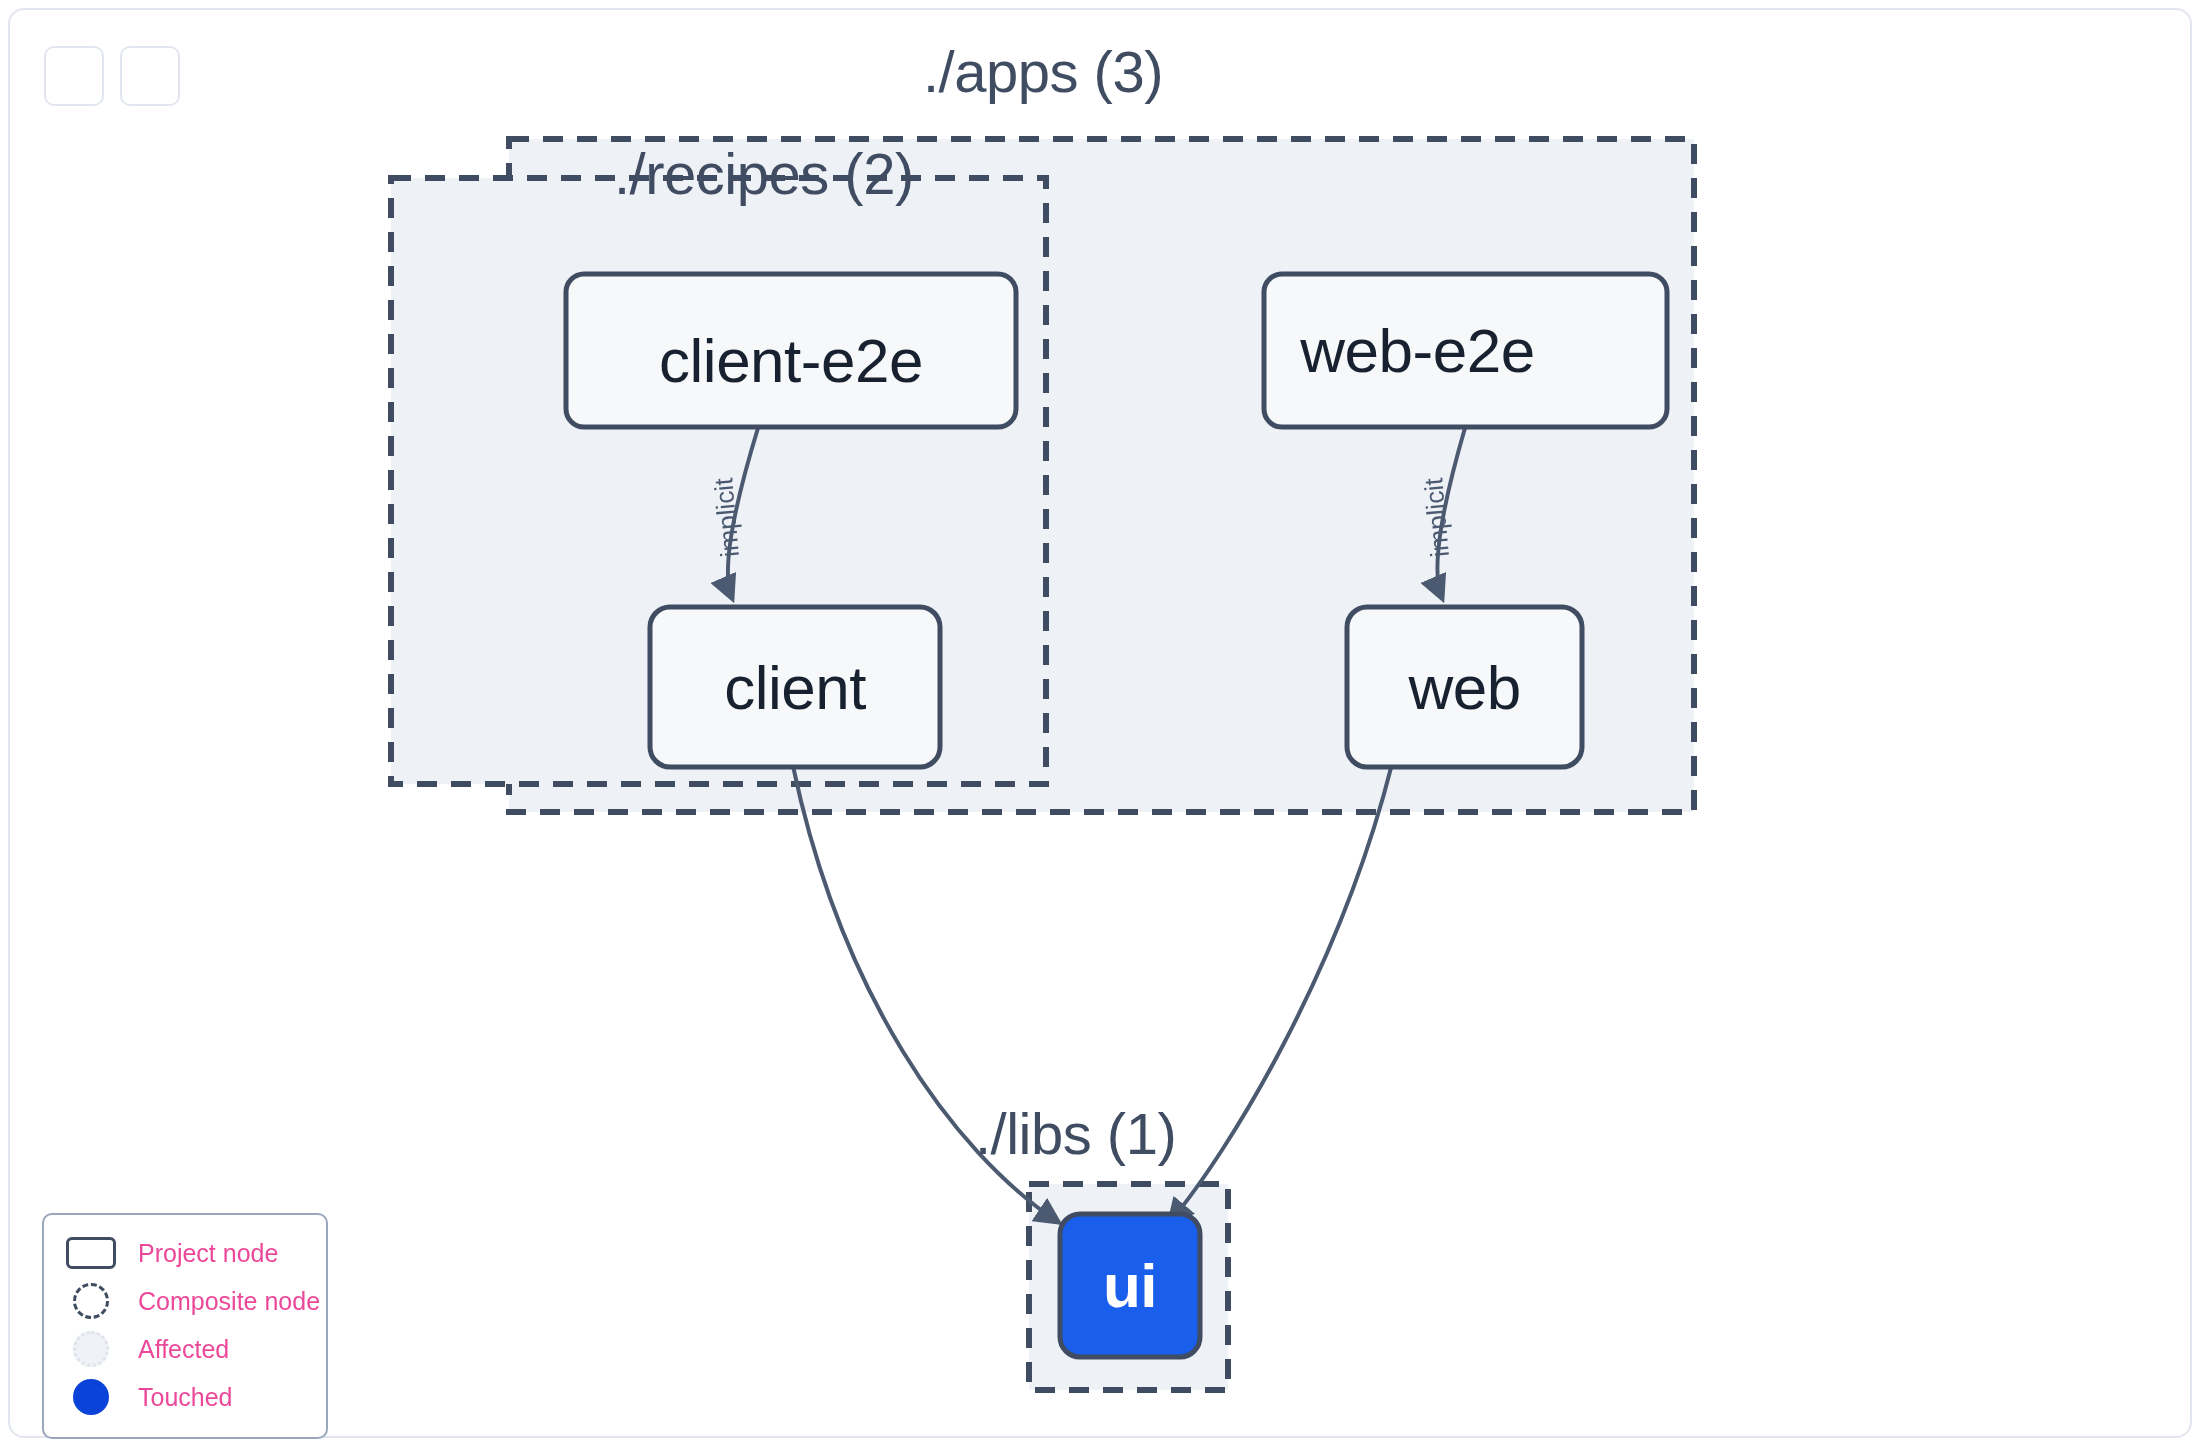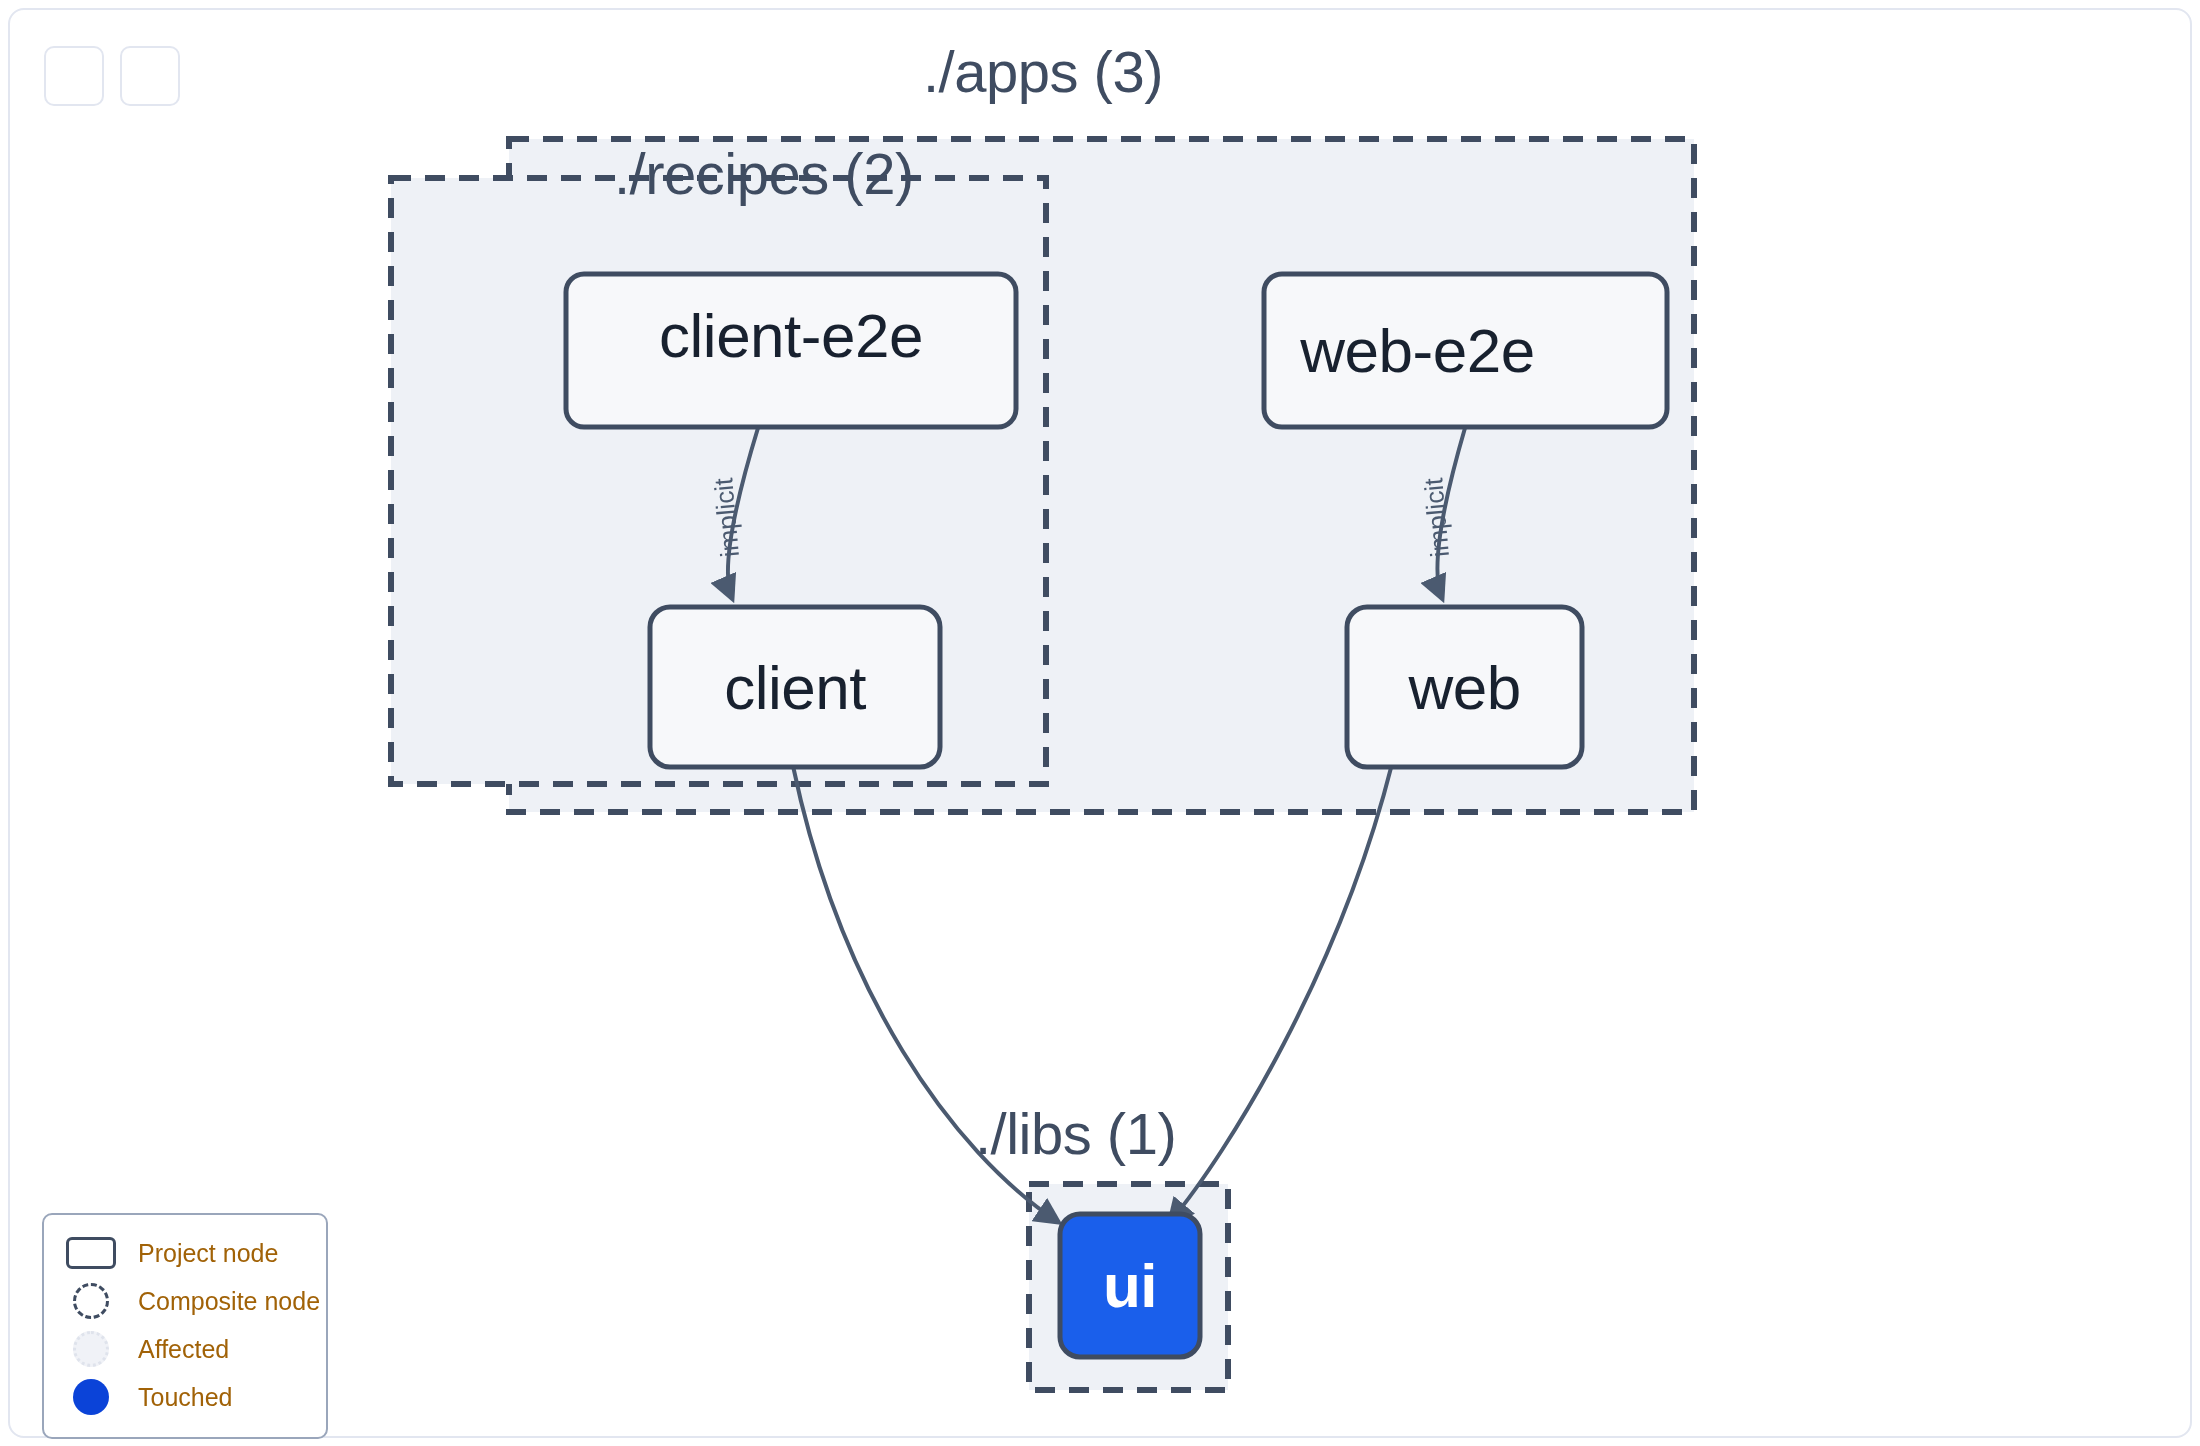--- a/index.html
+++ b/index.html
@@ -142,21 +142,21 @@
     border-radius: 50%;
     background: #f0f2f7;
   }
   .sw-touched {
     width: 36px; height: 36px;
     border-radius: 50%;
     background: #0b43d8;
   }
   .legend-text {
     font-size: 25px;
-    color: #a16207;
+    color: #ec4899;
     white-space: nowrap;
   }
 </style>
 </head>
 <body>
 
 <div id="root">
 
   <div class="graph-card">
 
@@ -195,21 +195,21 @@
     <div class="toolbar">
       <button class="tool-btn"></button>
 
       <button class="tool-btn"></button>
     </div>
 
     <div class="group-label" style="left:913px; top:28px;">./apps (3)</div>
     <div class="group-label" style="left:560px; top:130px;margin-left:44px;">./recipes (2)</div>
     <div class="group-label" style="left:965px; top:1090px;">./libs (1)</div>
 
-    <div class="node-label" style="left:556px; top:249px; width:450px; height:153px;">client-e2e</div>
+    <div class="node-label" style="left:556px; top:274px; width:450px; height:153px;">client-e2e</div>
     <div class="node-label" style="left:640px; top:597px; width:290px; height:160px;">client</div>
     <div class="node-label" style="left:1206px; top:264px; width:403px; height:153px;">web-e2e</div>
     <div class="node-label" style="left:1337px; top:597px; width:235px; height:160px;">web</div>
     <div class="node-label touched" style="left:1050px; top:1204px; width:140px; height:143px;">ui</div>
 
     <div class="edge-label" style="left:657px; top:492px; width:120px; text-align:center; transform:rotate(-95deg);">implicit</div>
     <div class="edge-label" style="left:1367px; top:492px; width:120px; text-align:center; transform:rotate(-95deg);">implicit</div>
 
     <div class="legend">
       <div class="legend-row">

